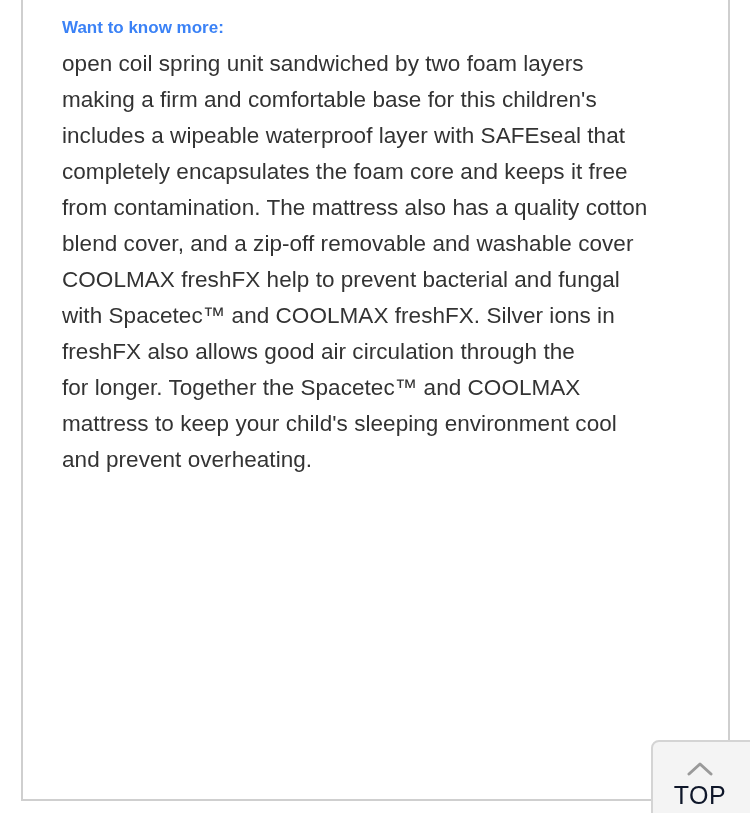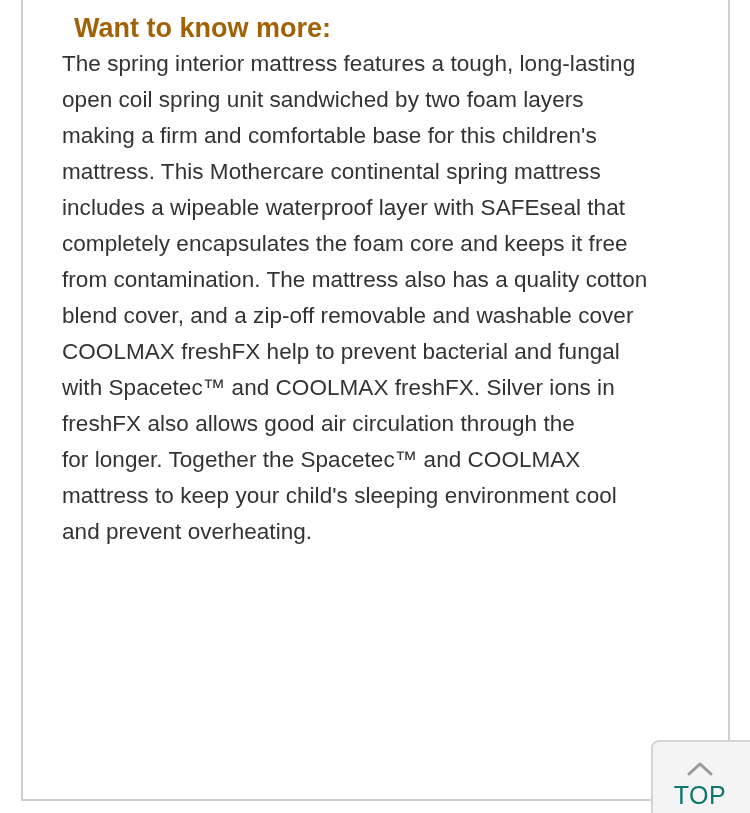--- a/index.html
+++ b/index.html
@@ -24,25 +24,24 @@
       border-bottom: 2px solid #cfcfcf;
       background: #ffffff;
     }
     .content {
       position: absolute;
       left: 62px;
       top: 10px;
       width: 630px;
     }
     .heading {
-      color: #a16207;
+      color: #3b82f6;
       font-weight: bold;
-      font-size: 27px;
+      font-size: 17px;
       line-height: 36px;
-      margin-left: 12px;
     }
     .para {
       color: #333333;
       font-size: 22.5px;
       line-height: 36px;
       letter-spacing: 0.05px;
     }
     .section-gap { height: 26px; }
     .top-btn {
       position: absolute;
@@ -59,40 +58,38 @@
       padding-right: 12px;
       cursor: pointer;
     }
     .top-btn .chev {
       margin-top: 20px;
       width: 26px;
       height: 14px;
     }
     .top-btn .label {
       margin-top: 4px;
-      color: #0f766e;
+      color: #0f172a;
       font-size: 25px;
       line-height: 30px;
       letter-spacing: 0.5px;
       text-align: right;
     }
   </style>
 </head>
 <body>
 
 <div class="panel"></div>
 
 <div class="content">
   <div>
     <div class="heading">Want to know more:</div>
     <div class="para">
-      <div>The spring interior mattress features a tough, long-lasting</div>
       <div>open coil spring unit sandwiched by two foam layers</div>
       <div>making a firm and comfortable base for this children's</div>
-      <div>mattress. This Mothercare continental spring mattress</div>
       <div>includes a wipeable waterproof layer with SAFEseal that</div>
       <div>completely encapsulates the foam core and keeps it free</div>
       <div>from contamination. The mattress also has a quality cotton</div>
       <div>blend cover, and a zip-off removable and washable cover</div>
       <div>COOLMAX freshFX help to prevent bacterial and fungal</div>
       <div>with Spacetec™ and COOLMAX freshFX. Silver ions in</div>
       <div>freshFX also allows good air circulation through the</div>
       <div>for longer. Together the Spacetec™ and COOLMAX</div>
       <div>mattress to keep your child's sleeping environment cool</div>
       <div>and prevent overheating.</div>

